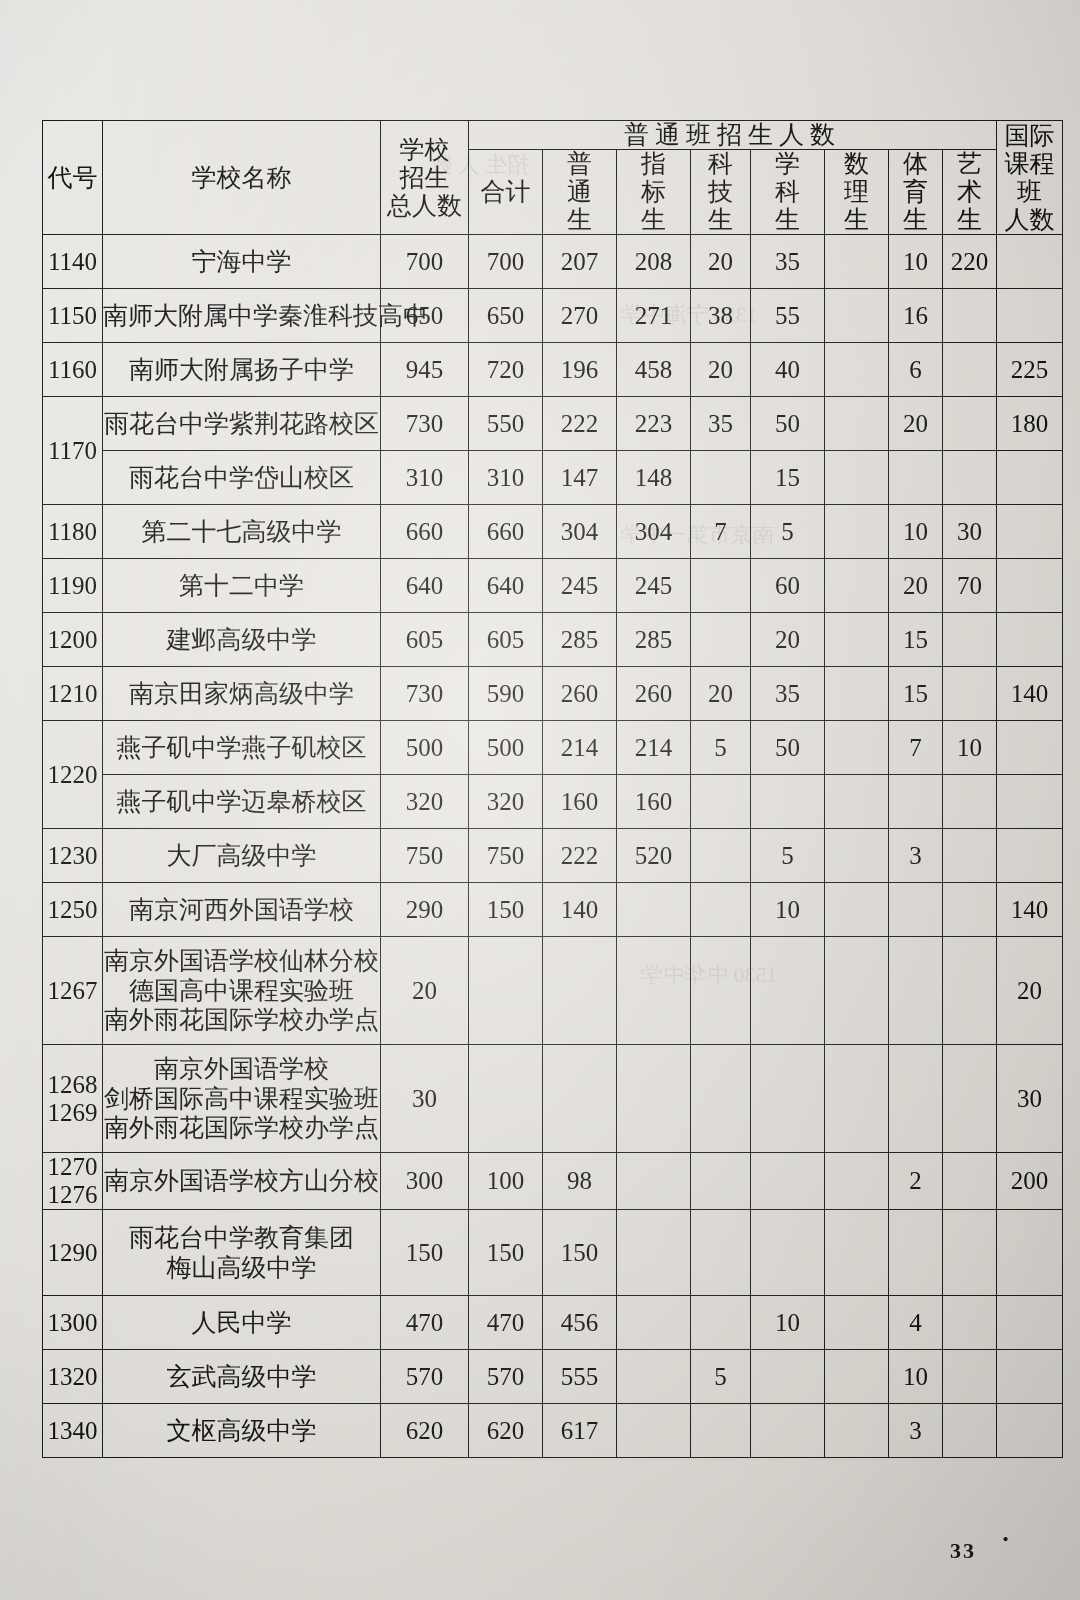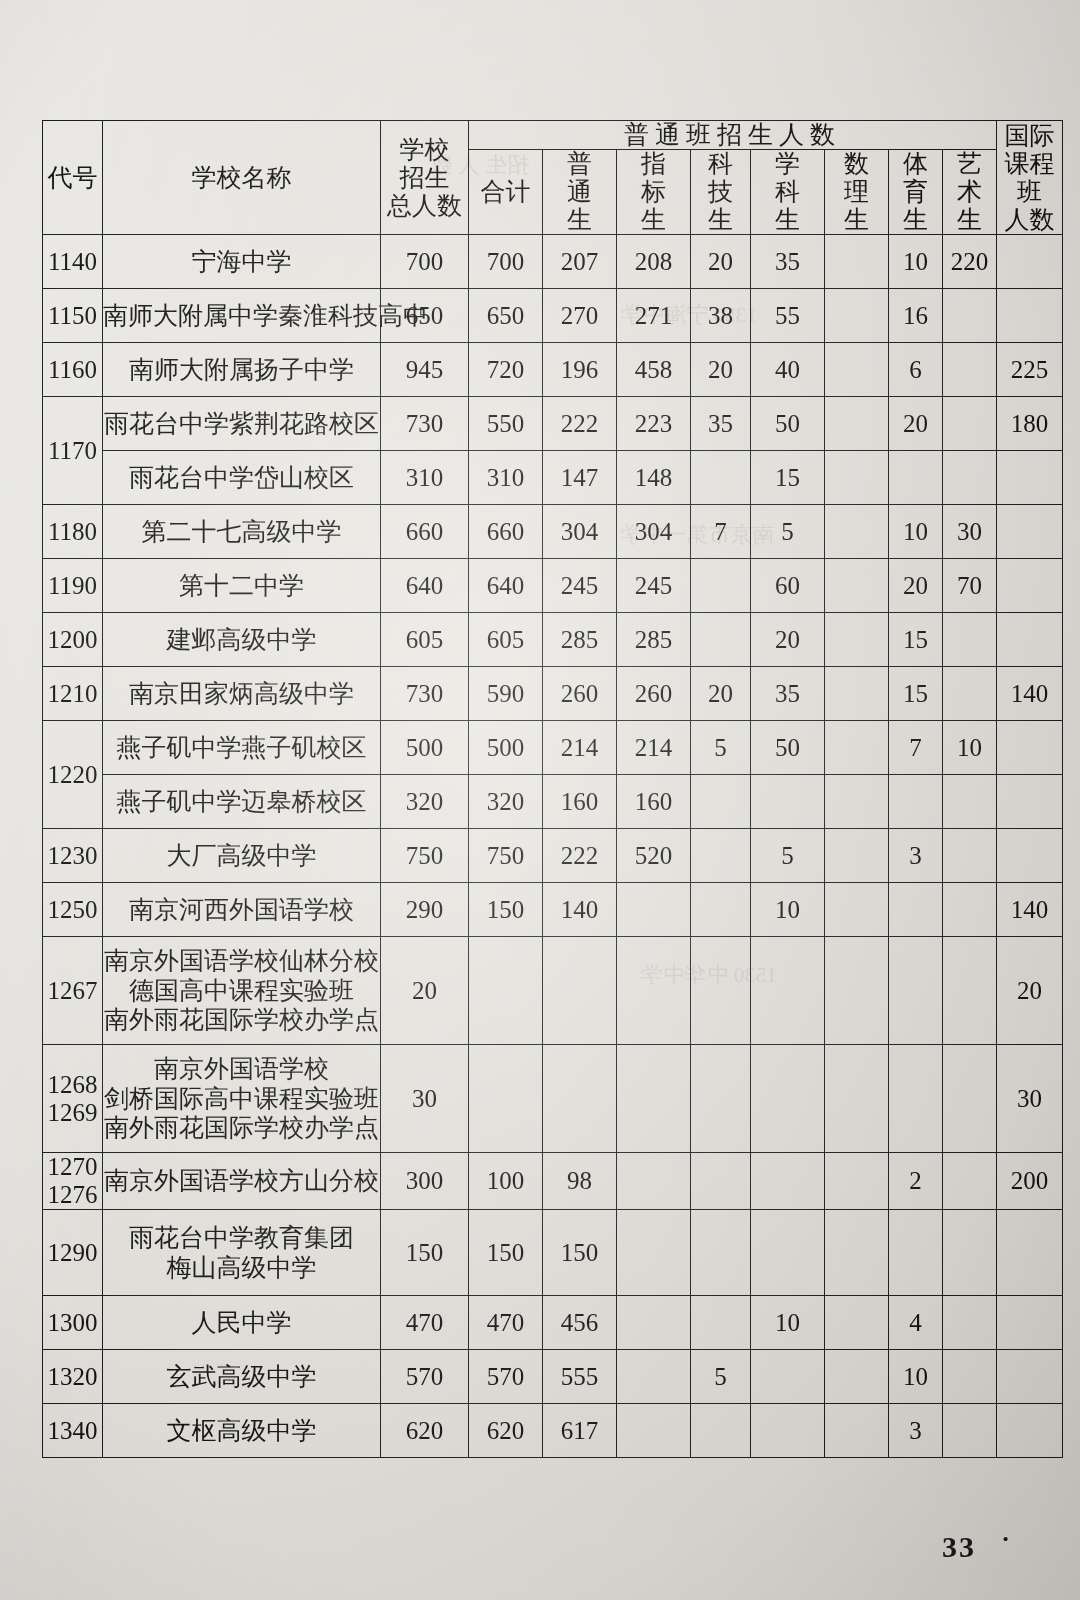--- a/index.html
+++ b/index.html
@@ -76,21 +76,21 @@
     font-size:26px;
     white-space:nowrap;
   }
   .name.multi{white-space:normal;line-height:1.18;font-size:25px;}
   .code{font-size:25px;}
   .row-h{height:54px;}
   .num{font-size:26px;}
   .pagenum{
     position:absolute;
     right:104px;bottom:36px;
-    font-size:30px;
+    font-size:22px;
     font-weight:700;
     letter-spacing:2px;
   }
   .pagedot{
     position:absolute;
     right:70px;bottom:46px;
     font-size:26px;
     font-weight:700;
   }
   

